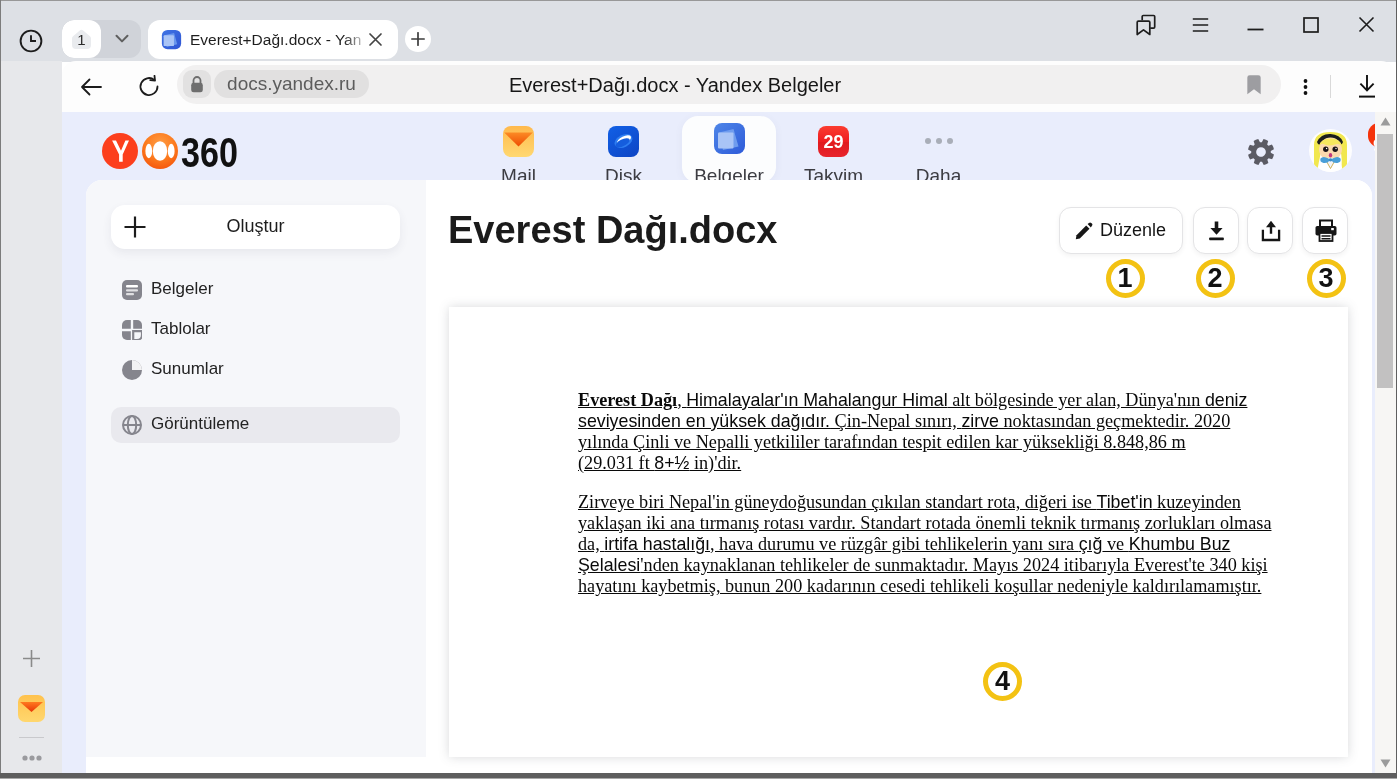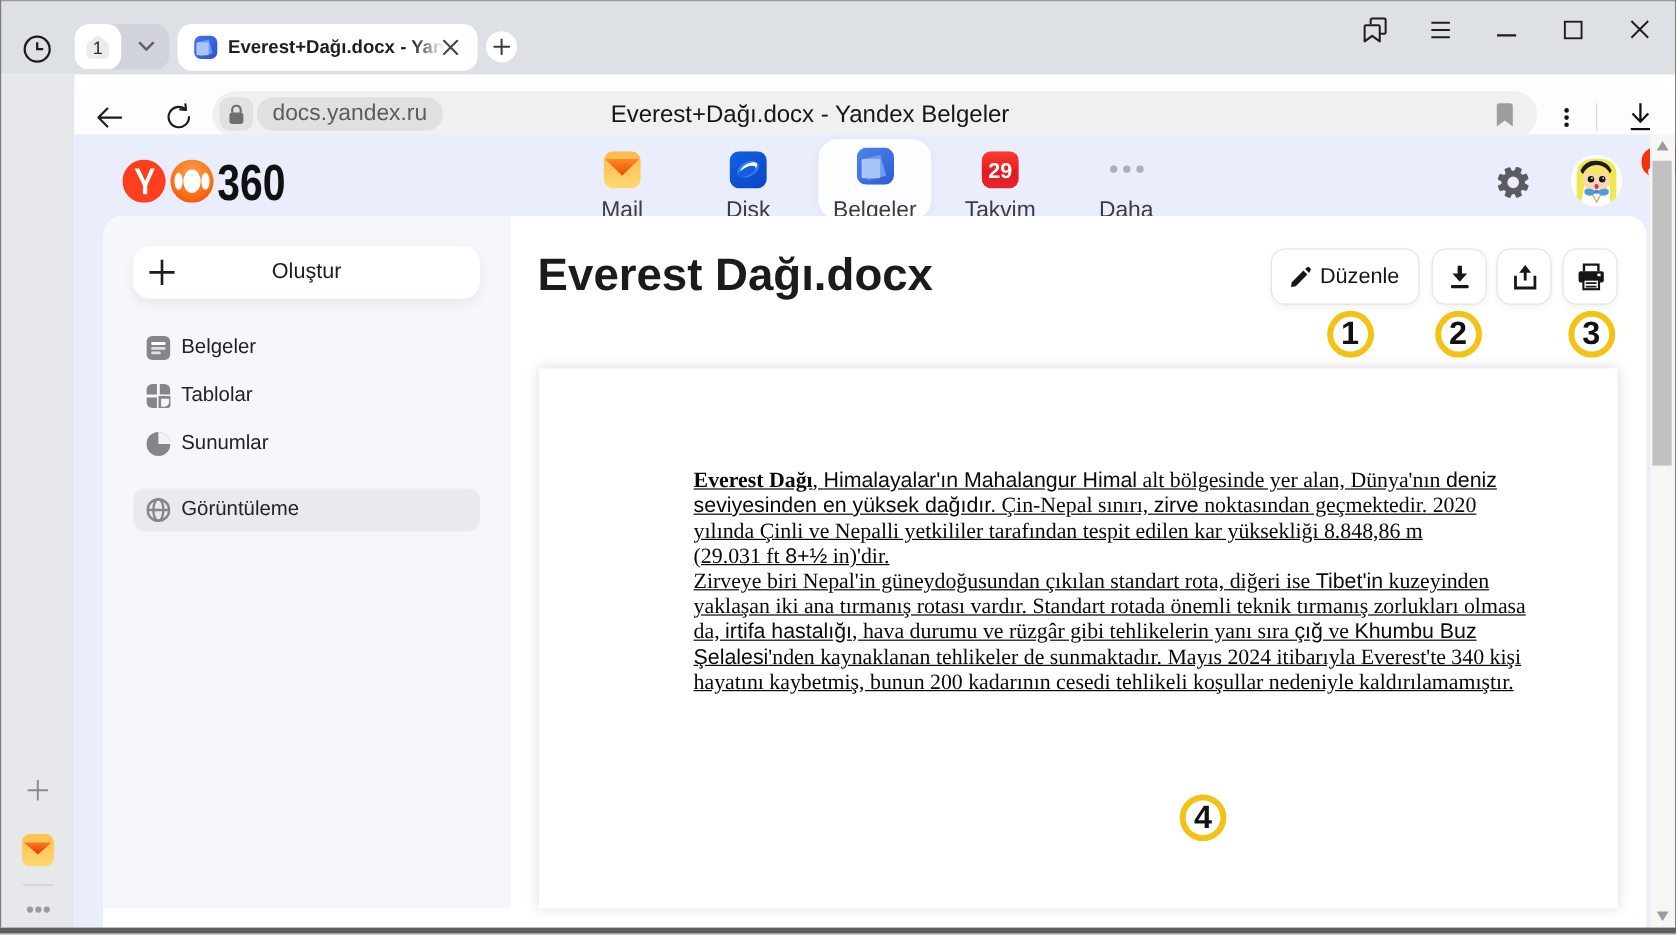--- a/index.html
+++ b/index.html
@@ -5,24 +5,24 @@
 *{margin:0;padding:0;box-sizing:border-box;}
 html,body{width:1397px;height:779px;overflow:hidden;}
 body{font-family:"Liberation Sans",sans-serif;position:relative;background:#fff;}
 #win{position:absolute;left:0;top:0;width:1397px;height:779px;overflow:hidden;}
 .abs{position:absolute;}
 
 #tabbar{left:0;top:0;width:1397px;height:62px;background:#dde0e5;border-top:1px solid #989898;}
 #tabgroup{left:62px;top:19px;width:79px;height:38px;background:#d0d3d9;border-radius:12px;overflow:hidden;}
 #tabgroup .wpart{position:absolute;left:0;top:0;width:39px;height:38px;background:#fff;border-radius:12px;}
 #tab{left:148px;top:19px;width:250px;height:39px;background:#fff;border-radius:12px;}
-#tab .title{position:absolute;left:42px;top:11px;width:180px;font-size:15.5px;color:#1e1e1e;white-space:nowrap;overflow:hidden;font-weight:bold;-webkit-mask-image:linear-gradient(90deg,#000 85%,transparent 100%);}
+#tab .title{position:absolute;left:42px;top:11px;width:180px;font-size:15.5px;color:#1e1e1e;white-space:nowrap;overflow:hidden;-webkit-mask-image:linear-gradient(90deg,#000 85%,transparent 100%);}
 #newtab{left:405px;top:25px;width:26px;height:26px;background:#fff;border-radius:50%;}
 
-#toolbar{left:62px;top:72px;width:1333px;height:51px;background:#fdfdfd;border-radius:14px 14px 0 0;}
+#toolbar{left:62px;top:61px;width:1333px;height:51px;background:#fdfdfd;border-radius:14px 14px 0 0;}
 #urlbar{position:absolute;left:115px;top:4px;width:1104px;height:39px;background:#f1f0f0;border-radius:20px;}
 #lockchip{position:absolute;left:6px;top:5px;width:28px;height:28px;background:#e2e1e1;border-radius:9px;}
 #domainchip{position:absolute;left:37px;top:5px;width:155px;height:28px;background:#e1e0e0;border-radius:14px;color:#5c5c5c;font-size:19px;text-align:center;line-height:27px;}
 #pagetitle{position:absolute;left:0;top:1px;width:996px;height:39px;text-align:center;line-height:39px;font-size:20px;color:#161616;}
 .appcell{position:absolute;top:4px;width:126px;height:67px;}
 .selbg{position:absolute;left:16px;top:0;width:94px;height:67px;background:#fcfdfe;border-radius:16px;box-shadow:0 2px 8px rgba(80,90,120,.06);}
 .applbl{position:absolute;top:53px;width:100px;text-align:center;font-size:19px;color:#3c3c42;}
 
 #strip{left:1px;top:61px;width:61px;height:712px;background:#e7e8eb;}
 
@@ -349,21 +349,21 @@
         </div>
         <div class="numc" style="left:679.5px;top:78.5px;">1</div>
         <div class="numc" style="left:769.5px;top:78.5px;">2</div>
         <div class="numc" style="left:880.5px;top:78.5px;">3</div>
         <div id="docpage">
           <div id="doctext">
             <p><b>Everest Dağı</b>, <span class="s">Himalayalar'ın Mahalangur Himal</span> alt bölgesinde yer alan, Dünya'nın <span class="s">deniz<br>
             seviyesinden en yüksek dağıdır.</span> Çin-Nepal sınırı, <span class="s">zirve</span> noktasından geçmektedir. 2020<br>
             yılında Çinli ve Nepalli yetkililer tarafından tespit edilen kar yüksekliği 8.848,86 m<br>
             (29.031 ft <span class="s">8+½</span> in)'dir.</p>
-            <p style=""><span class="nw">Zirveye biri Nepal'in güneydoğusundan çıkılan standart rota, diğeri ise <span class="s">Tibet'in</span> kuzeyinden</span><br>
+            <p style="margin-top:18px"><span class="nw">Zirveye biri Nepal'in güneydoğusundan çıkılan standart rota, diğeri ise <span class="s">Tibet'in</span> kuzeyinden</span><br>
             yaklaşan iki ana tırmanış rotası vardır. Standart rotada önemli teknik tırmanış zorlukları olmasa<br>
             da, <span class="s">irtifa hastalığı</span>, hava durumu ve rüzgâr gibi tehlikelerin yanı sıra <span class="s">çığ</span> ve <span class="s">Khumbu Buz<br>
             Şelalesi</span>'nden kaynaklanan tehlikeler de sunmaktadır. Mayıs 2024 itibarıyla Everest'te 340 kişi<br>
             hayatını kaybetmiş, bunun 200 kadarının cesedi tehlikeli koşullar nedeniyle kaldırılamamıştır.</p>
           </div>
         </div>
         <div class="numc" style="left:557px;top:481.5px;">4</div>
       </div>
     </div>
   </div>

